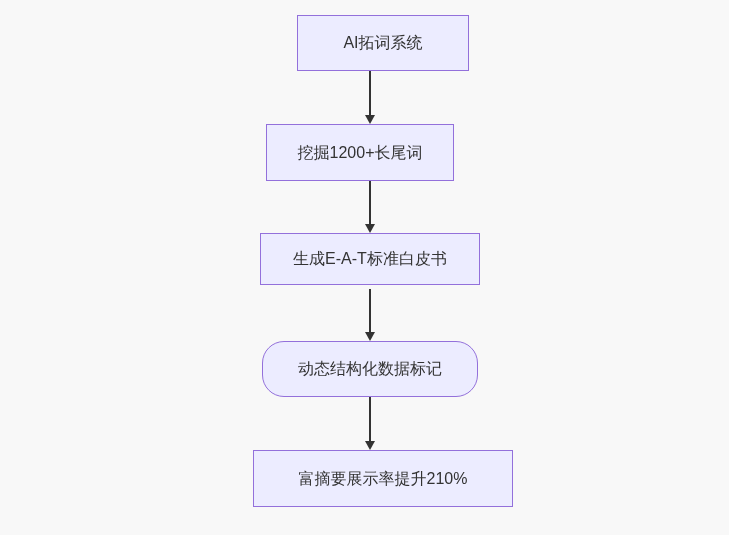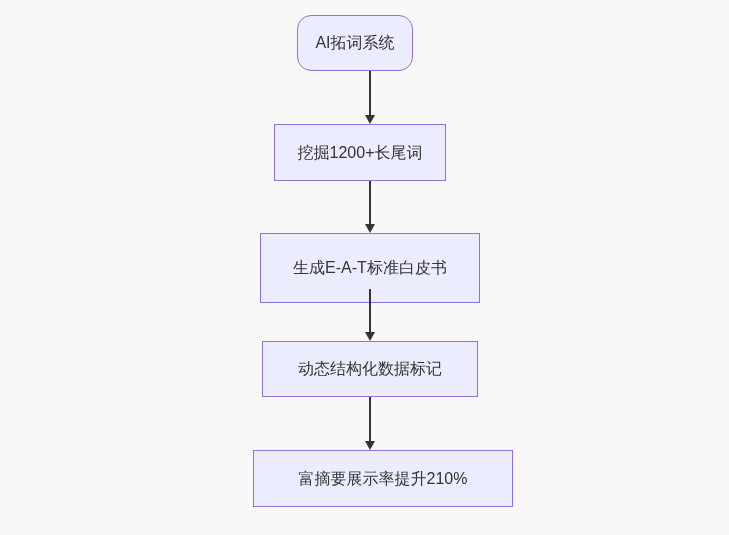--- a/index.html
+++ b/index.html
@@ -28,24 +28,24 @@
     background: var(--node-fill);
     border: 1px solid var(--node-border);
     color: var(--text-color);
     display: flex;
     align-items: center;
     justify-content: center;
     font-size: 16px;
     line-height: 1.2;
     text-align: center;
   }
-  .node-1 { left: 297px; top: 15px;  width: 116px; height: 56px; border-radius: 14px; }
-  .node-2 { left: 274px; top: 124px; width: 172px; height: 57px; }
-  .node-3 { left: 260px; top: 233px; width: 220px; height: 70px; }
-  .node-4 { left: 262px; top: 341px; width: 216px; height: 56px; }
+  .node-1 { left: 297px; top: 15px;  width: 172px; height: 56px; }
+  .node-2 { left: 266px; top: 124px; width: 188px; height: 57px; }
+  .node-3 { left: 260px; top: 233px; width: 220px; height: 52px; }
+  .node-4 { left: 262px; top: 341px; width: 216px; height: 56px; border-radius: 22px; }
   .node-5 { left: 253px; top: 450px; width: 260px; height: 57px; }
 
   .arrow { position: absolute; left: 364px; width: 12px; }
   .arrow-1 { top: 71px;  height: 53px; }
   .arrow-2 { top: 181px; height: 52px; }
   .arrow-3 { top: 289px; height: 52px; }
   .arrow-4 { top: 397px; height: 53px; }
   .arrow-line {
     position: absolute;
     left: 5px; top: 0; bottom: 7px;

